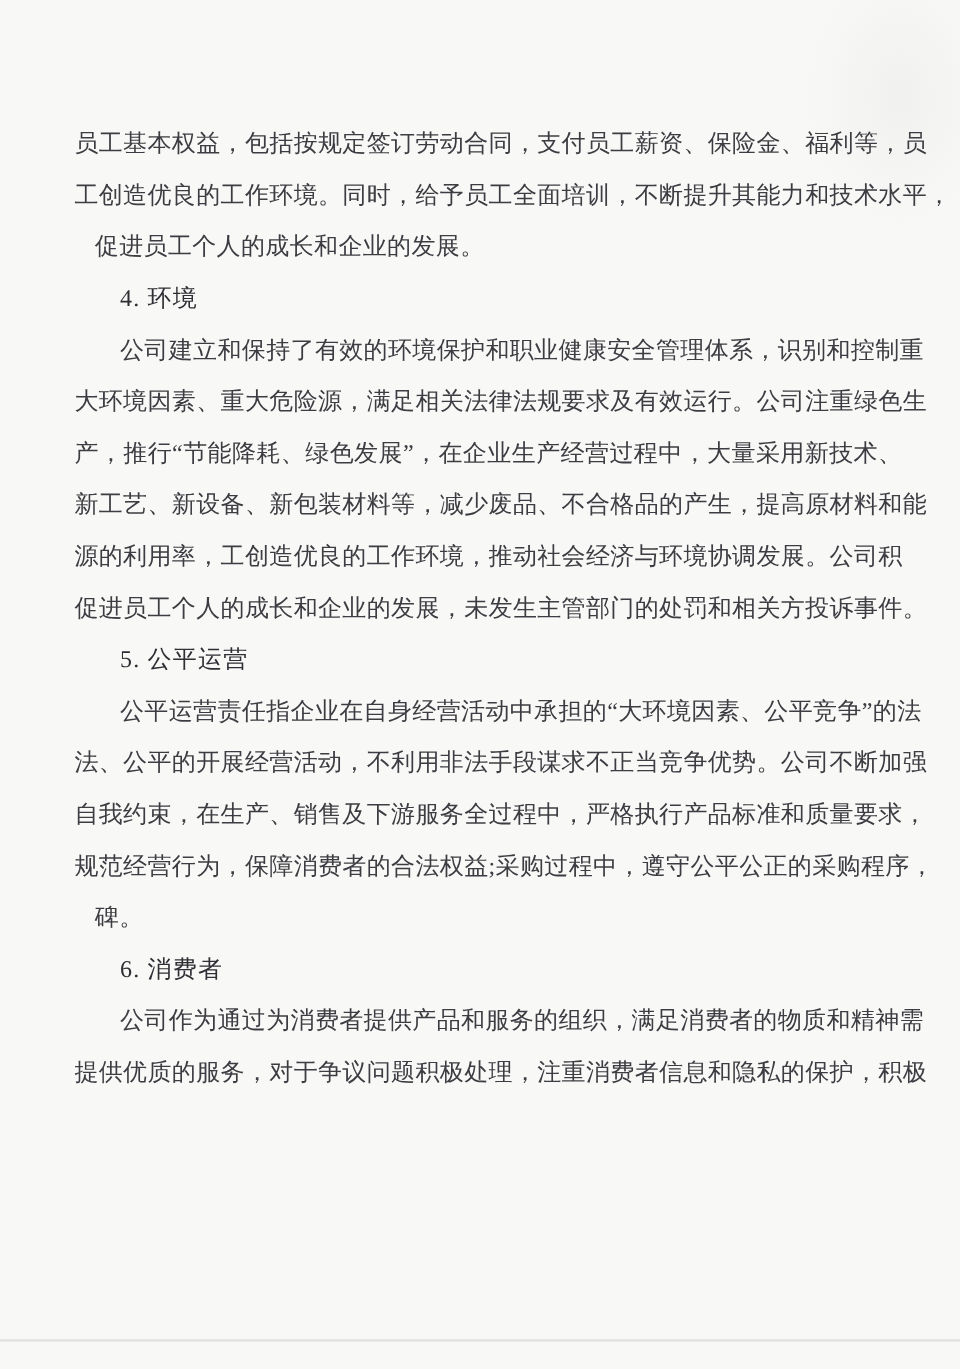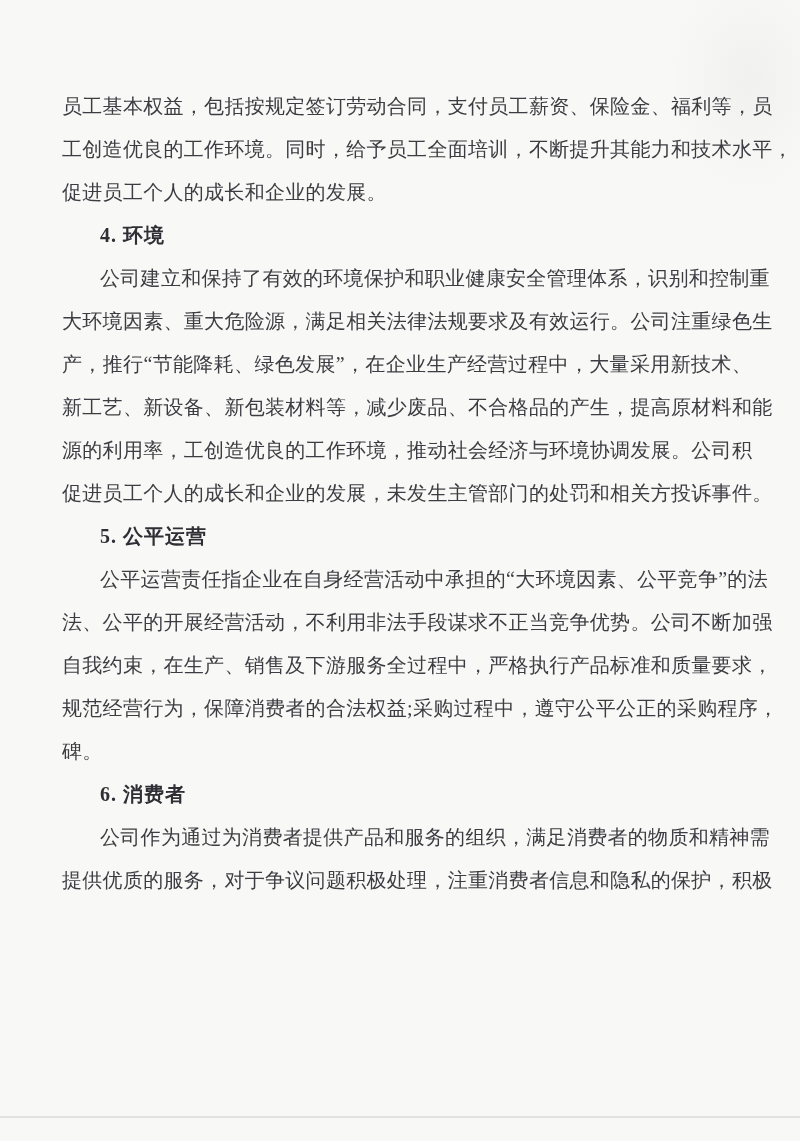--- a/index.html
+++ b/index.html
@@ -27,43 +27,44 @@
     right: -30px;
     top: -30px;
     width: 160px;
     height: 220px;
     background: radial-gradient(closest-side, rgba(120,120,120,0.06), rgba(120,120,120,0.0));
     pointer-events: none;
   }
   .content {
     position: absolute;
     left: 62px;
-    top: 85px;
+    top: 99px;
     width: 690px;
     color: var(--text);
     font-size: 20px;
   }
   .line {
     height: 43px;
     line-height: 43px;
     text-align: justify;
     text-align-last: justify;
     text-justify: inter-character;
     white-space: nowrap;
     letter-spacing: 0.3px;
   }
   .line.short {
     text-align: center;
     text-align-last: left;
+    margin-left: 17px;
   }
   .line.indent {
     text-indent: 38px;
   }
   .line.heading {
-    font-weight: bold;
+    font-weight: normal;
     color: var(--heading);
     text-align: center;
     text-align-last: left;
     padding-left: 38px;
     letter-spacing: 1px;
   }
   .bottom-rule {
     position: absolute;
     left: 0;
     top: 1116px;

